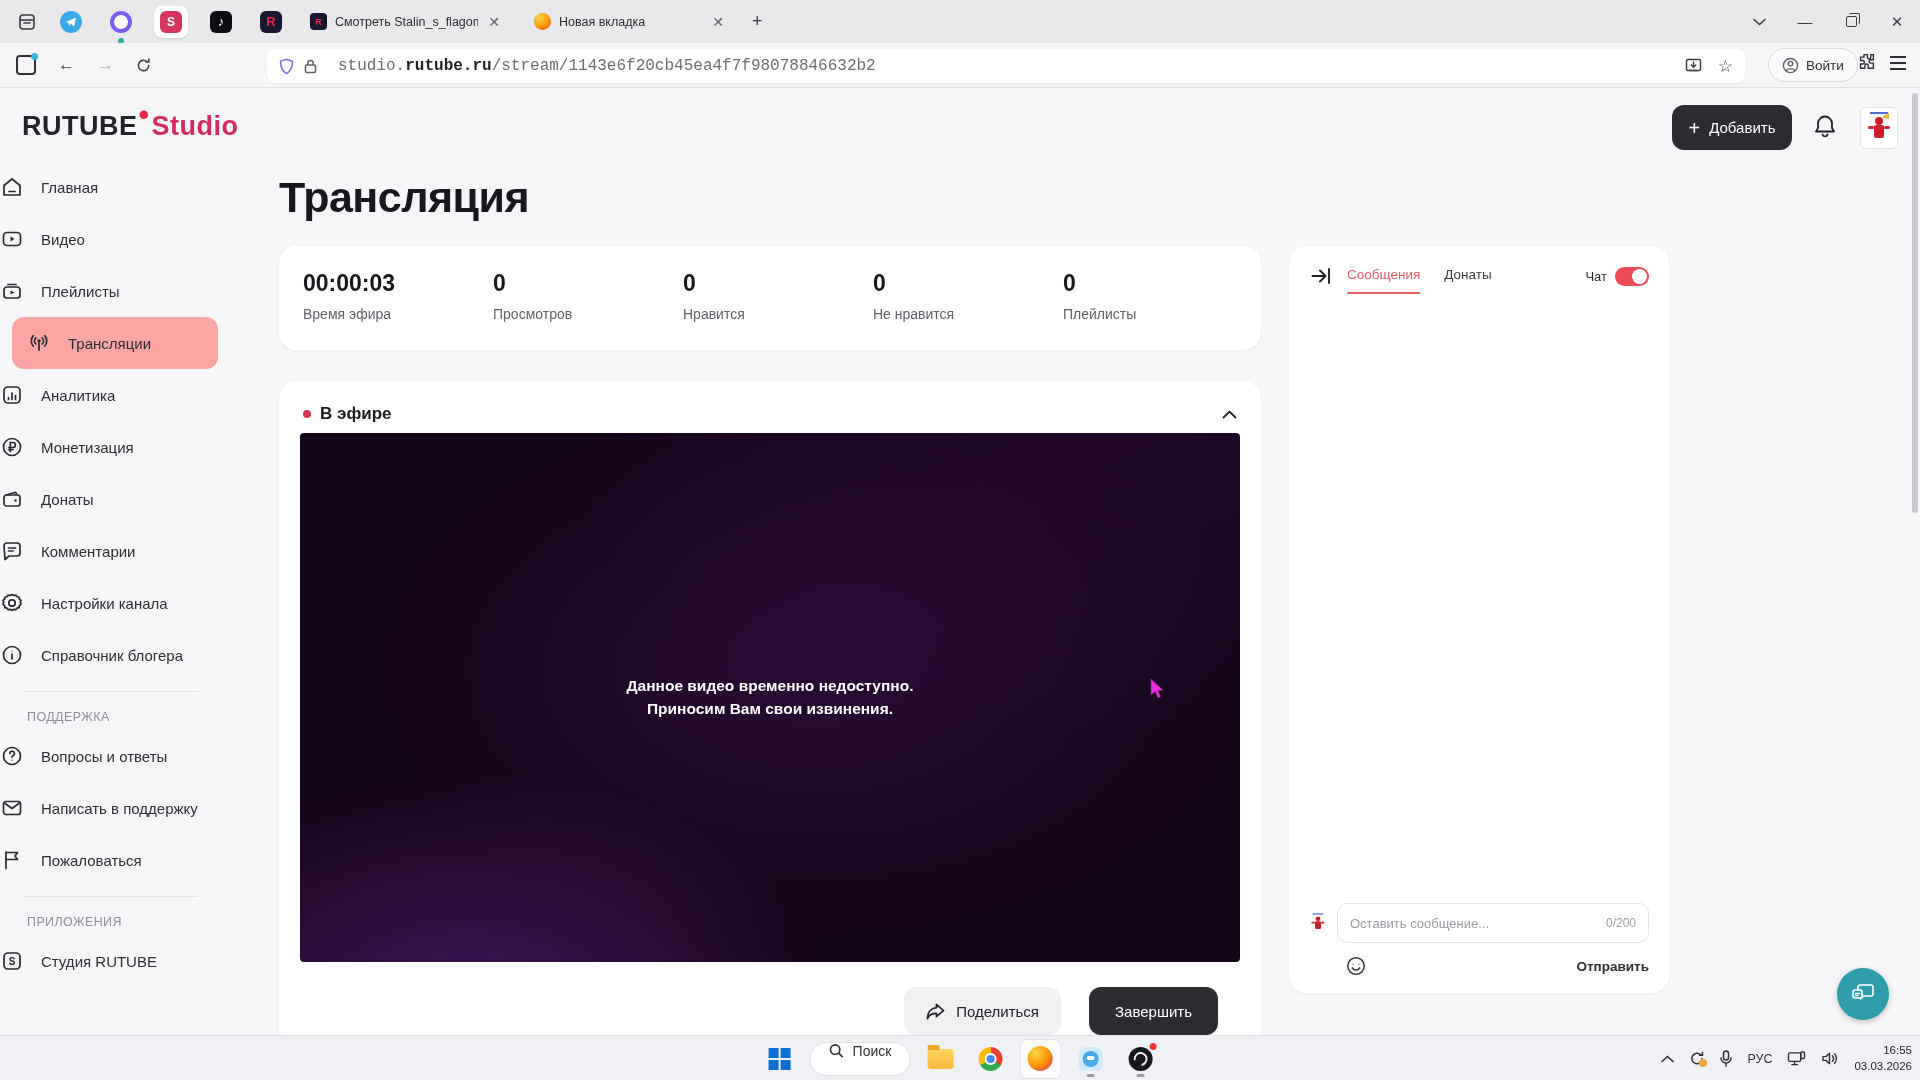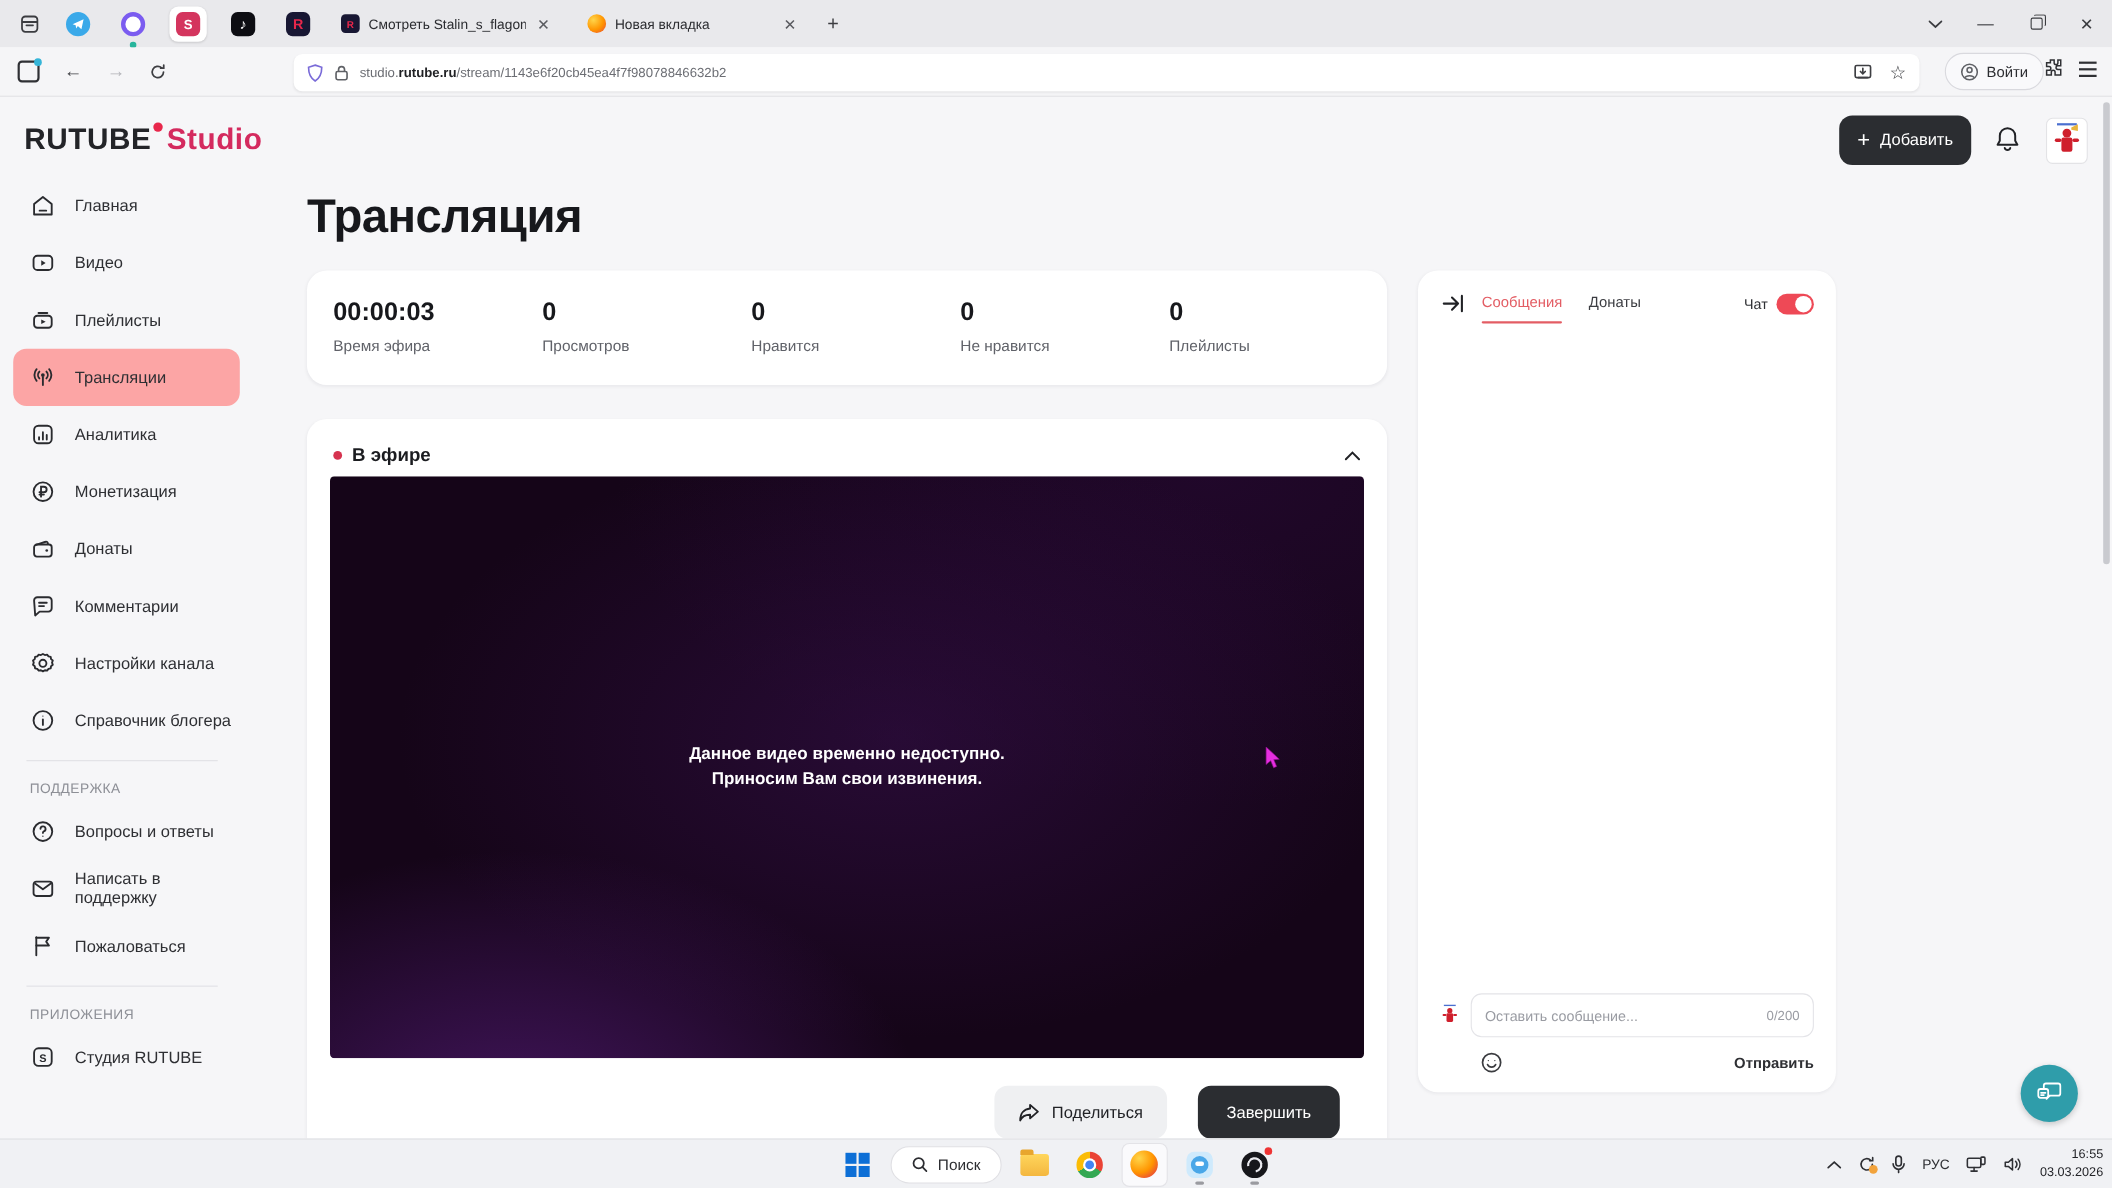--- a/index.html
+++ b/index.html
@@ -32,21 +32,21 @@
   .winbtn { width:46px; height:43px; display:flex; align-items:center; justify-content:center; color:#3b3c40; font-size:15px; }
   .restore-glyph { width:11px; height:11px; border:1.4px solid #3b3c40; border-radius:2px; position:relative; }
   .restore-glyph:before { content:""; position:absolute; left:2px; top:-4.5px; width:10px; height:10px; border:1.4px solid #3b3c40; border-left:none; border-bottom:none; border-radius:2px; }
 
   .toolbar { position:absolute; top:43px; left:0; width:1920px; height:45px; background:#f5f5f7; border-bottom:1px solid #e1e1e5; display:flex; align-items:center; }
   .ffview { margin-left:16px; width:20px; height:20px; border:2px solid #2f3034; border-radius:4px; position:relative; }
   .ffview:after { content:""; position:absolute; right:-4px; top:-4px; width:7px; height:7px; border-radius:50%; background:#35b5d8; }
   .navbtn { margin-left:22px; font-size:17px; color:#3e3f43; }
   .navbtn.disabled { color:#b2b3b8; }
   .urlbar { position:absolute; left:267px; top:49px; width:1478px; height:34px; background:#ffffff; border-radius:8px; display:flex; align-items:center; padding:0 12px; box-shadow:0 1px 2px rgba(0,0,0,.06); }
-  .url-text { font-size:12px; color:#6c6e74; margin-left:10px; flex:1; white-space:nowrap; overflow:hidden; }
+  .url-text { font-size:16px; color:#6c6e74; margin-left:21px; flex:1; white-space:nowrap; overflow:hidden;font-family:Liberation Mono, monospace; }
   .url-text b { color:#1f2023; font-weight:bold; }
   .urlbar .right-icons { display:flex; align-items:center; gap:16px; color:#3e3f43; }
   .login-pill { position:absolute; left:1768px; top:48px; height:34px; border:1px solid #d9d9de; border-radius:17px; display:flex; align-items:center; gap:7px; padding:0 13px; color:#2c2d31; font-size:13.5px; background:#f9f9fb; }
   .tool-right-ico { position:absolute; top:52px; color:#2f3034; }
   .hamburger { display:flex; flex-direction:column; gap:4px; }
   .hamburger i { display:block; width:16px; height:2px; background:#2f3034; }
 
   
   .app { position:absolute; top:89px; left:0; width:1920px; height:946px; background:#f6f6f8; overflow:hidden; }
 
@@ -54,21 +54,21 @@
   .logo { position:absolute; left:22px; top:22px; font-size:27px; font-weight:800; letter-spacing:.5px; color:#232428; }
   .logo .dot { color:#e8274b; font-size:30px; line-height:0; vertical-align:super; margin-left:1px; }
   .logo .studio { color:#d42a5e; font-weight:700; margin-left:2px; }
   .add-btn { position:absolute; left:1672px; top:16px; width:120px; height:45px; background:#2b2d31; border-radius:12px; color:#fff; display:flex; align-items:center; justify-content:center; gap:9px; font-size:15px; }
   .add-btn .plus { font-size:20px; font-weight:300; line-height:1; }
   .bell { position:absolute; left:1812px; top:24px; }
   .avatar { position:absolute; left:1860px; top:18px; width:38px; height:42px; background:#fff; border:1px solid #e3e3e6; border-radius:6px; display:flex; align-items:center; justify-content:center; overflow:hidden; }
 
   
   .sidebar { position:absolute; top:72px; left:0; width:222px; }
-  .side-item { height:52px; display:flex; align-items:center; gap:17px; padding-left:27px; color:#2e2f33; font-size:15px; }
+  .side-item { height:52px; display:flex; align-items:center; gap:17px; color:#2e2f33; font-size:15px; }
   .side-item .ic { width:24px; height:24px; flex:none; display:flex; align-items:center; justify-content:center; }
   .side-item.active { background:#fca5a5; border-radius:12px; margin:0 4px 0 12px; padding-left:15px; }
   .side-divider { height:1px; background:#e2e2e5; margin:10px 24px 10px 24px; }
   .side-section { padding:8px 0 6px 27px; font-size:12.5px; letter-spacing:.4px; color:#8d8f96; }
 
   
   .main-title { position:absolute; left:279px; top:84px; font-size:43px; font-weight:800; letter-spacing:-.5px; color:#17181c; }
   .card { background:#fff; border-radius:18px; box-shadow:0 1px 3px rgba(20,20,30,.05); position:absolute; }
   .stats-card { left:279px; top:157px; width:982px; height:104px; display:flex; padding:24px 0 0 24px; }
   .stat { width:190px; }
@@ -118,21 +118,21 @@
 
   
   .taskbar { position:absolute; bottom:0; left:0; width:1920px; height:45px; background:#f0f1f4; border-top:1px solid #dfe0e3; }
   .tb-center { position:absolute; left:50%; top:0; transform:translateX(-50%); height:45px; display:flex; align-items:center; gap:10px; }
   .tb-ico { width:40px; height:38px; display:flex; align-items:center; justify-content:center; border-radius:6px; position:relative; }
   .tb-ico.running:after { content:""; position:absolute; bottom:1px; left:50%; transform:translateX(-50%); width:8px; height:3px; border-radius:2px; background:#9a9ba0; }
   .tb-ico.active { background:#fafafc; box-shadow:0 0 0 1px #e3e3e7; }
   .tb-ico.active:after { width:16px; background:#6b6c71; }
   .win-grid { display:grid; grid-template-columns:10px 10px; grid-template-rows:10px 10px; gap:2px; }
   .win-grid i { background:#0d6fd6; display:block; }
-  .search-pill { height:34px; background:#fff; border:1px solid #e0e0e4; border-radius:17px; display:flex; align-items:center; gap:9px; padding:0 18px; font-size:14px; color:#2c2d31; }
+  .search-pill { height:34px; background:#fff; border:1px solid #e0e0e4; border-radius:17px; display:flex; gap:9px; padding:0 18px; font-size:14px; color:#2c2d31; }
   .folder-ico { width:26px; height:20px; background:linear-gradient(#ffd65c,#f4b73f); border-radius:3px; position:relative; }
   .folder-ico:before { content:""; position:absolute; top:-4px; left:0; width:12px; height:5px; background:#e8a62e; border-radius:2px 2px 0 0; }
   .chrome-ico { width:24px; height:24px; border-radius:50%; background:conic-gradient(#ea4335 0 120deg, #34a853 120deg 240deg, #fbbc05 240deg 360deg); position:relative; }
   .chrome-ico:before { content:""; position:absolute; inset:6px; border-radius:50%; background:#fff; }
   .chrome-ico:after { content:""; position:absolute; inset:8px; border-radius:50%; background:#4285f4; }
   .ff-ico { width:25px; height:25px; border-radius:50%; background:radial-gradient(circle at 32% 28%, #ffd54a, #ff9500 52%, #e8453c 85%, #b5274d); }
   .msgr-ico { width:24px; height:24px; border-radius:7px; background:#cfeafc; position:relative; }
   .msgr-ico:before { content:""; position:absolute; inset:4px; border-radius:50%; background:#4aa7e8; }
   .msgr-ico:after { content:""; position:absolute; left:8px; top:9px; width:8px; height:4px; border-radius:2px; background:#fff; }
   .obs-ico { width:24px; height:24px; border-radius:50%; background:#17171b; position:relative; }

